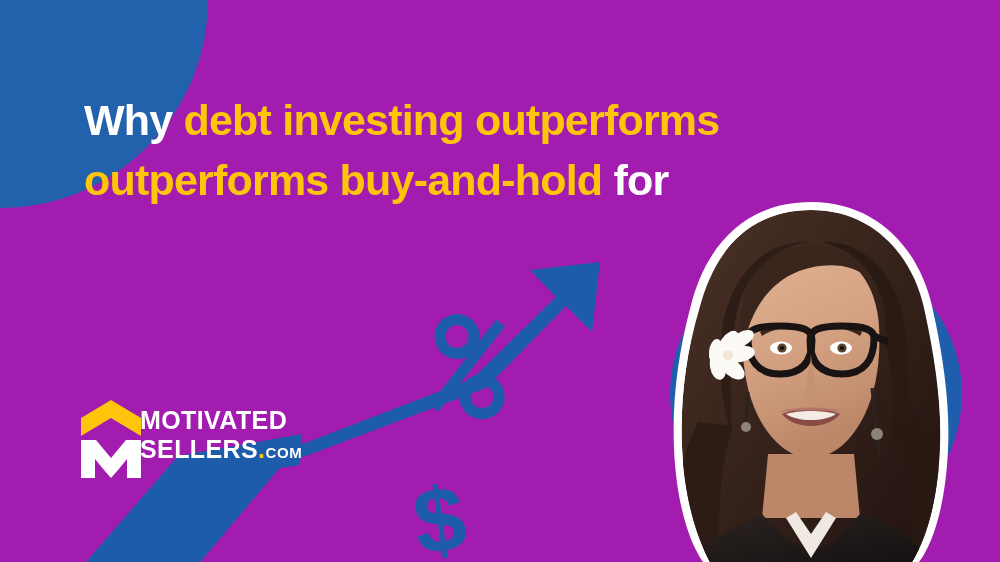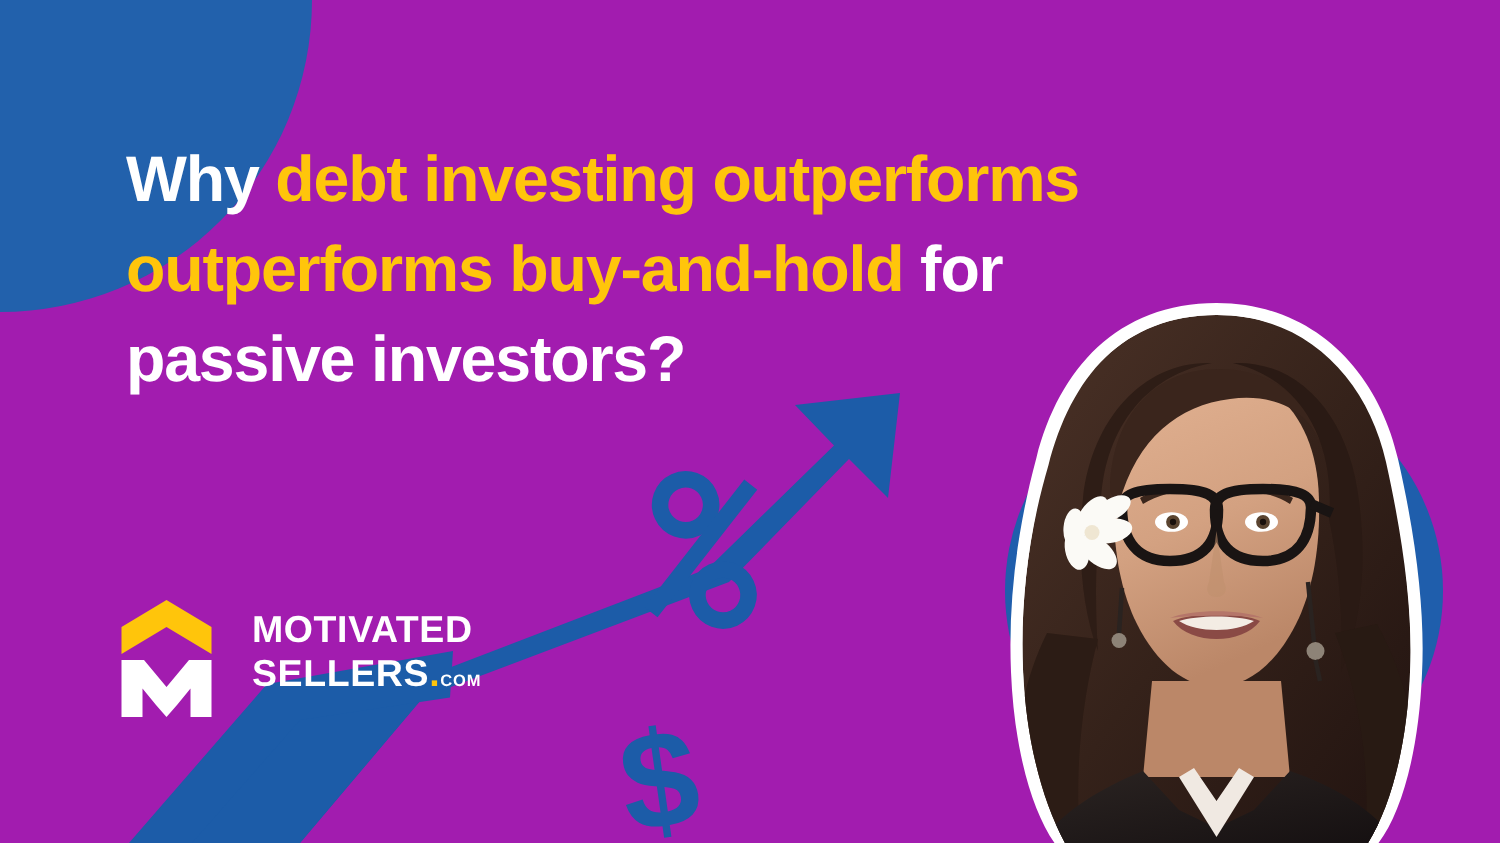--- a/index.html
+++ b/index.html
@@ -93,36 +93,36 @@
   }
   .logo-mark {
     position: absolute;
     left: 0;
     top: 0;
     width: 62px;
     height: 82px;
   }
   .logo-text {
     position: absolute;
-    left: 88px;
+    left: 60px;
     top: 10px;
     width: 200px;
   }
   .logo-line {
     display: block;
     color: #ffffff;
     font-weight: 700;
     font-size: 25px;
     line-height: 29px;
     letter-spacing: 0.4px;
     white-space: nowrap;
   }
   .logo-line .dot { color: #ffc50b; }
   .logo-line .tld {
-    font-size: 11px;
+    font-size: 15px;
     letter-spacing: 0.6px;
   }
 </style>
 </head>
 <body>
 
 <div class="canvas">
 
   <div class="corner-blob"></div>
 
@@ -293,21 +293,20 @@
         <path d="M126 318 C 96 330 72 346 56 366 L 296 366 C 280 344 254 328 224 318
                  L 200 344 L 175 356 L 150 344 Z" fill="url(#jacketG)"></path>
         <path d="M150 322 L 175 362 L 200 322 L 190 316 L 175 338 L 160 316 Z" fill="#f0e9e2"></path>
       </g>
     </svg>
   </div>
 
   <div class="headline">
     <span class="hl-line"><span class="hl-white">Why </span><span class="hl-yellow">debt investing outperforms</span></span>
     <span class="hl-line"><span class="hl-yellow">outperforms buy-and-hold </span><span class="hl-white">for</span></span>
-    <span class="hl-line"><span class="hl-white">passive investors?</span></span>
   </div>
 
   <div class="logo">
     <svg class="logo-mark" viewBox="0 0 62 82">
 
       <path d="M31 4 L 61 22 L 61 40 L 31 22 L 1 40 L 1 22 Z" fill="#ffc50b"></path>
 
       <path d="M1 44 L 16 44 L 31 62 L 46 44 L 61 44 L 61 82 L 47 82 L 47 63 L 38 74 L 24 74 L 15 63 L 15 82 L 1 82 Z" fill="#ffffff"></path>
       <path d="M24 74 L 31 82 L 38 74 Z" fill="#ffffff"></path>
     </svg>

